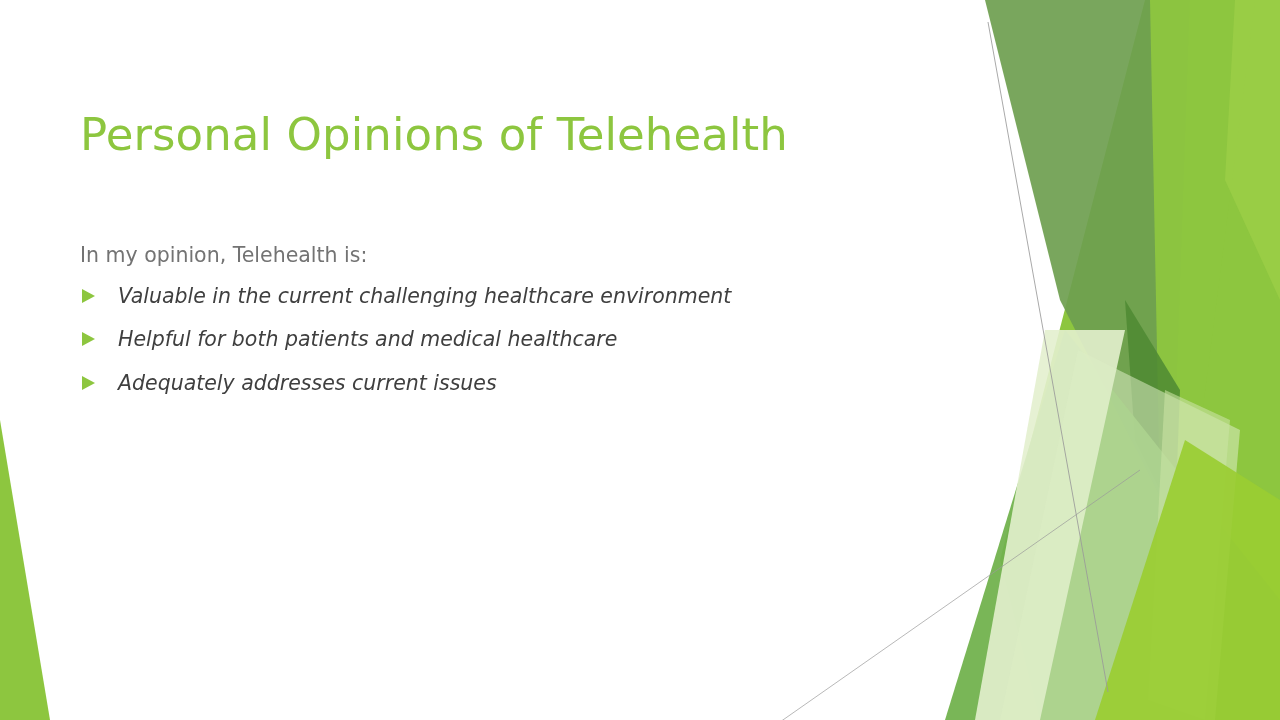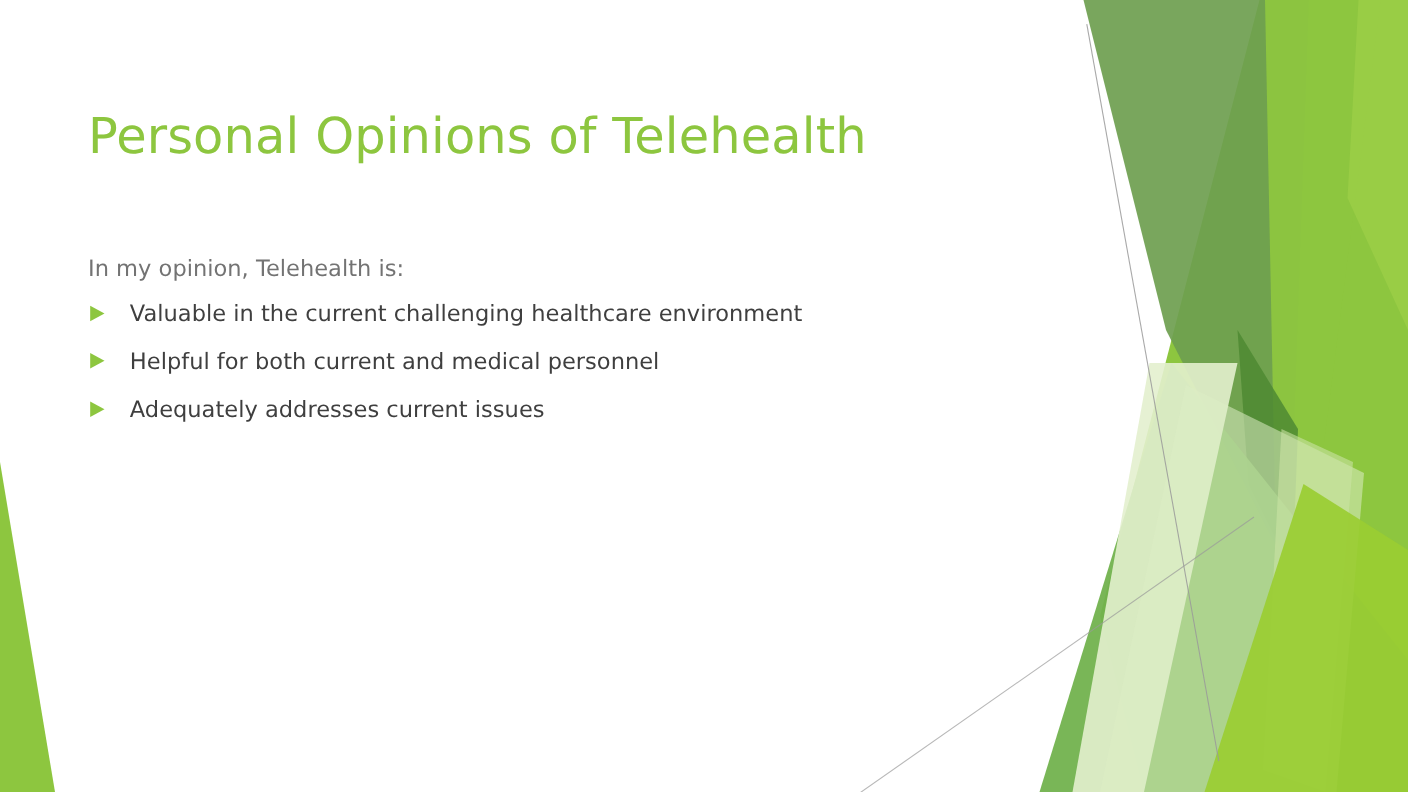--- a/index.html
+++ b/index.html
@@ -21,21 +21,21 @@
   #decor-right, #decor-left {
     position: absolute;
     top: 0;
     left: 0;
     width: 1280px;
     height: 720px;
     pointer-events: none;
   }
   #content {
     position: absolute;
-    top: 2px;
+    top: 13px;
     left: 0;
     width: 1280px;
     height: 536px;
   }
   #title {
     position: absolute;
     left: 80px;
     top: 68px;
     width: 820px;
     font-size: 45px;
@@ -55,20 +55,21 @@
     font-size: 20.5px;
     line-height: 1.2;
     color: #737373;
     margin: 0 0 16px 0;
     padding: 0;
   }
   ul.bullets {
     list-style: none;
     margin: 0;
     padding: 0;
+    font-style: italic;
   }
   ul.bullets li {
     position: relative;
     font-size: 20.5px;
     line-height: 1.2;
     color: #3F3F3F;
     padding-left: 38px;
     margin-bottom: 19px;
   }
   ul.bullets li:last-child { margin-bottom: 0; }
@@ -125,21 +126,21 @@
     <div id="body-block">
       <p class="lead">In my opinion, Telehealth is:</p>
 
       <ul class="bullets">
         <li>
           <span class="bullet-tri"></span>
           <span>Valuable in the current challenging healthcare environment</span>
         </li>
         <li>
           <span class="bullet-tri"></span>
-          <span>Helpful for both current and medical personnel</span>
+          <span>Helpful for both patients and medical healthcare</span>
         </li>
         <li>
           <span class="bullet-tri"></span>
           <span>Adequately addresses current issues</span>
         </li>
       </ul>
     </div>
 
   </div>
 </div>

